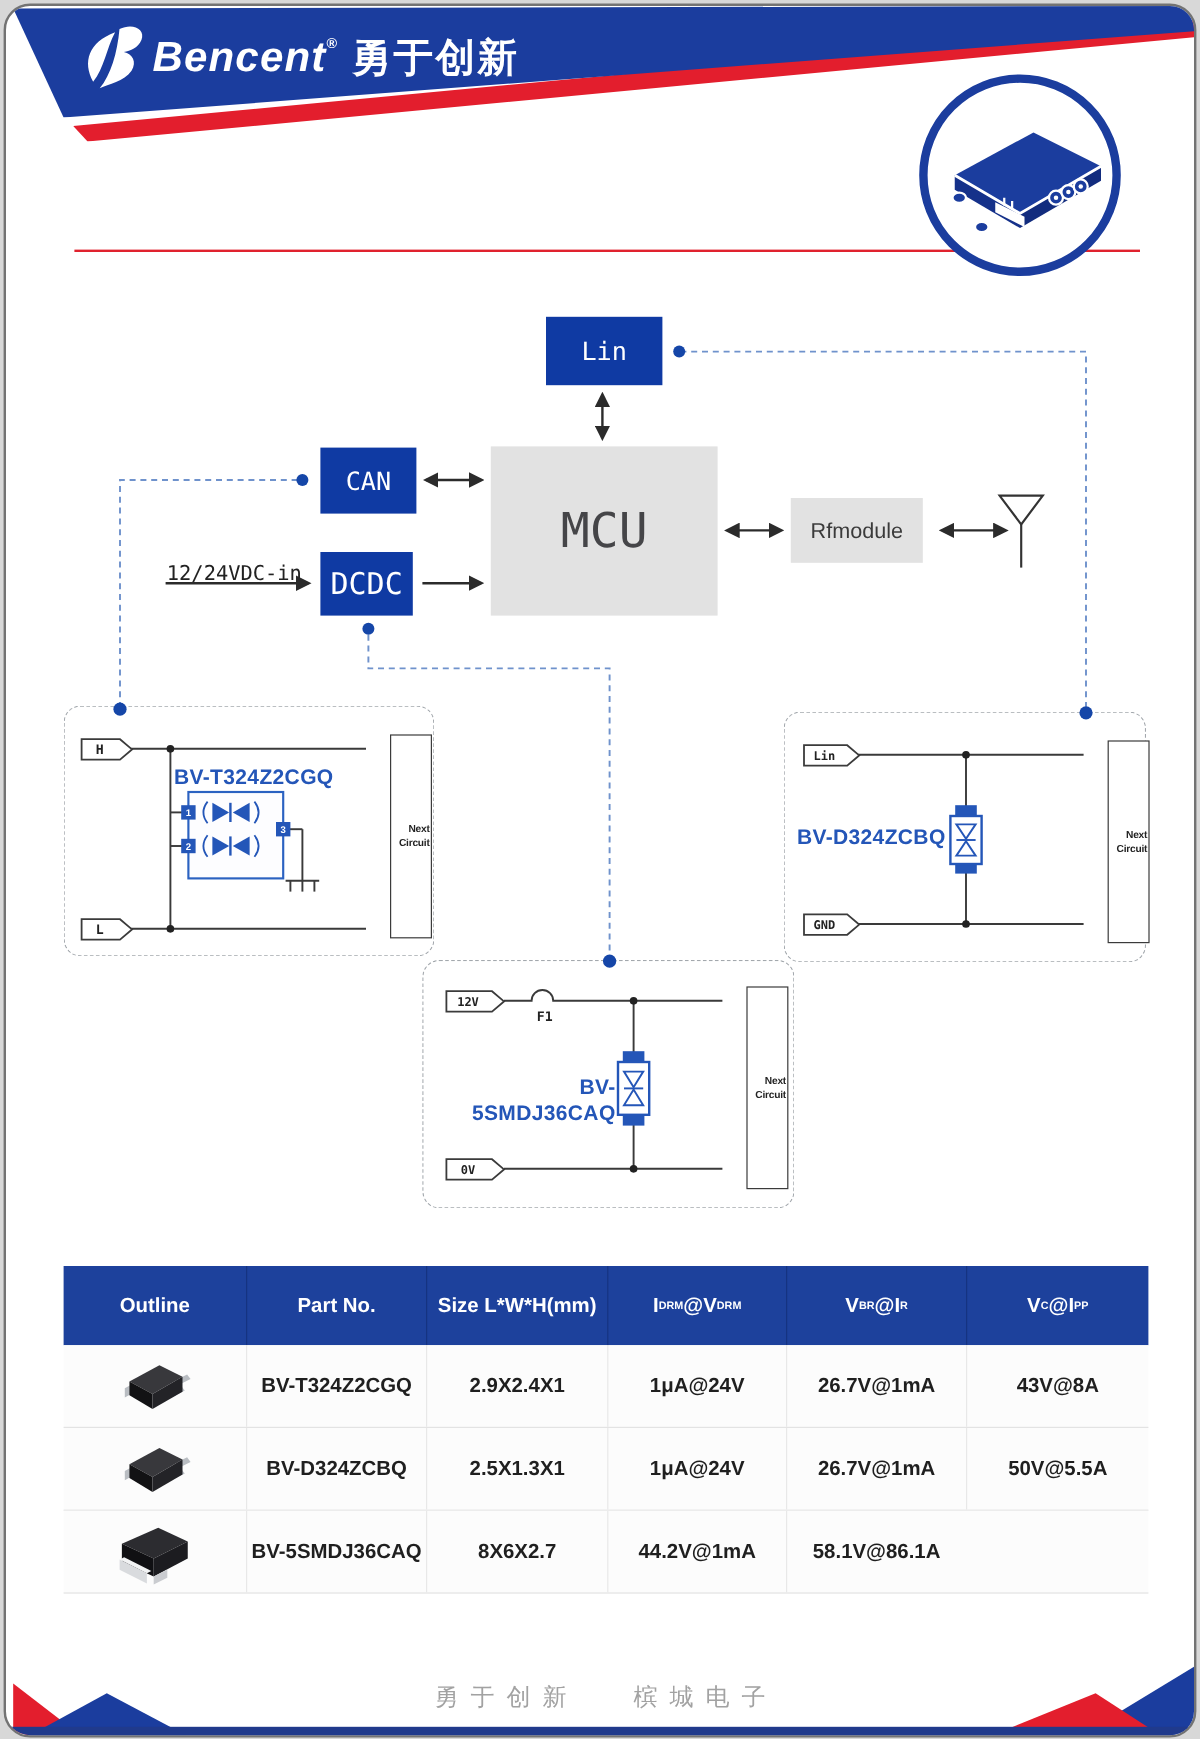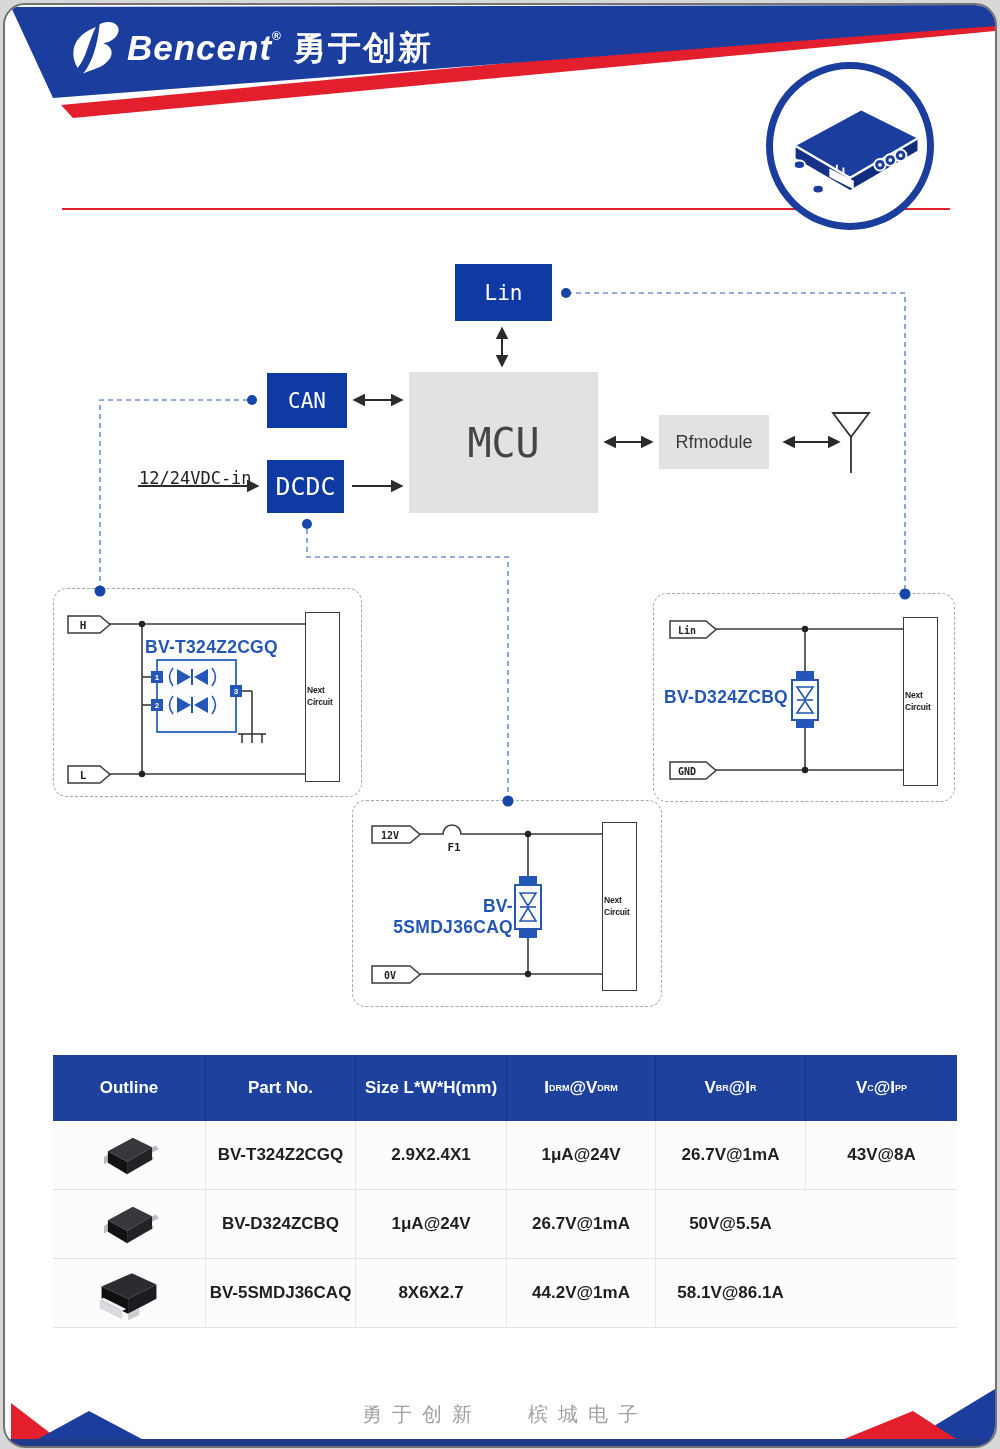--- a/index.html
+++ b/index.html
@@ -22,21 +22,21 @@
     border:7px solid #1b3d9e;background:#fff;display:flex;align-items:center;justify-content:center;}
   
   .blue-box{position:absolute;background:#0f3aa3;color:#fff;display:flex;align-items:center;justify-content:center;
     font-family:"DejaVu Sans Mono","Liberation Mono",monospace;font-size:21px;}
   .gray-box{position:absolute;background:#e2e2e2;color:#454548;display:flex;align-items:center;justify-content:center;}
   .vin-label{position:absolute;left:134px;top:452px;width:130px;font-family:"DejaVu Sans Mono","Liberation Mono",monospace;
     font-size:17px;color:#222;margin-top:11px;}
   
   .dash-frame{position:absolute;border:1.6px dashed #a3a8ad;border-radius:14px;background:transparent;}
   .nextbox{position:absolute;border:1.5px solid #3b3b3b;background:#fff;display:flex;align-items:center;justify-content:center;
-    font-size:8.5px;font-weight:bold;color:#222;line-height:1.4;text-align:left;letter-spacing:-0.2px;padding:1px;}
+    font-size:8.5px;font-weight:bold;color:#222;line-height:1.4;text-align:right;letter-spacing:-0.2px;padding:1px;margin-left:20px;}
   .plabel{position:absolute;color:#2456b8;font-weight:bold;font-size:17.5px;letter-spacing:0.3px;font-family:"Liberation Sans","DejaVu Sans",sans-serif;}
   .tagsvg{position:absolute;overflow:visible;}
   .tag-text{font:bold 11px "DejaVu Sans Mono","Liberation Mono",monospace;fill:#222;}
   .f1-label{position:absolute;left:432px;top:836px;width:34px;text-align:center;font-size:11px;font-weight:bold;color:#222;
     font-family:"DejaVu Sans Mono","Liberation Mono",monospace;}
   
   .ptable{position:absolute;left:48px;top:1050px;width:904px;}
   .trow{display:grid;grid-template-columns:152px 150px 151px 149px 150px 152px;}
   .thead-row{background:#1d419c;color:#fff;height:66px;}
   .thead-row .cell{border-left:1px solid rgba(10,25,80,0.35);display:flex;align-items:center;justify-content:center;
@@ -294,20 +294,21 @@
           <svg width="62" height="50" viewBox="0 0 64 52">
             <polygon points="44,30 54,25 58,30 48,35" fill="#b9bdc2"></polygon>
             <polygon points="50,21 60,16 63,20 53,25" fill="#b9bdc2"></polygon>
             <polygon points="6,28 13,24 13,32 6,36" fill="#b9bdc2"></polygon>
             <polygon points="10,22 36,8 56,18 30,33" fill="#38383c"></polygon>
             <polygon points="10,22 30,33 30,46 10,34" fill="#121214"></polygon>
             <polygon points="30,33 56,18 56,31 30,46" fill="#232327"></polygon>
           </svg>
         </div>
         <div class="cell">BV-D324ZCBQ</div>
+        <div class="cell">2.5X1.3X1</div>
         <div class="cell">1μA@24V</div>
         <div class="cell">26.7V@1mA</div>
         <div class="cell">50V@5.5A</div>
       </div>
 
       <div class="trow tbody-row">
         <div class="cell">
           <svg width="70" height="56" viewBox="0 0 74 58">
             <polygon points="8,22 40,8 66,20 36,35" fill="#2c2c30"></polygon>
             <polygon points="8,22 36,35 36,51 8,38" fill="#101013"></polygon>

